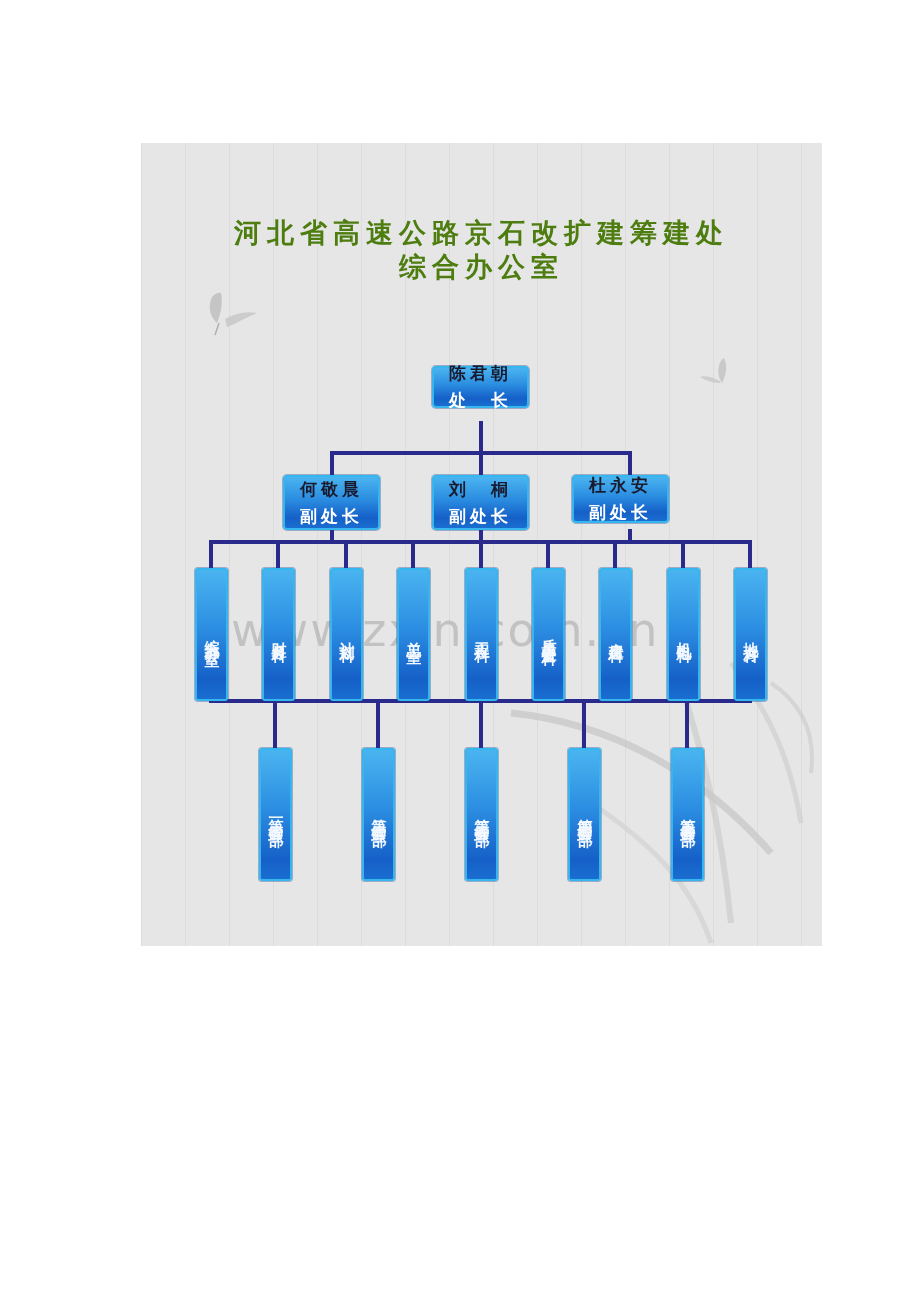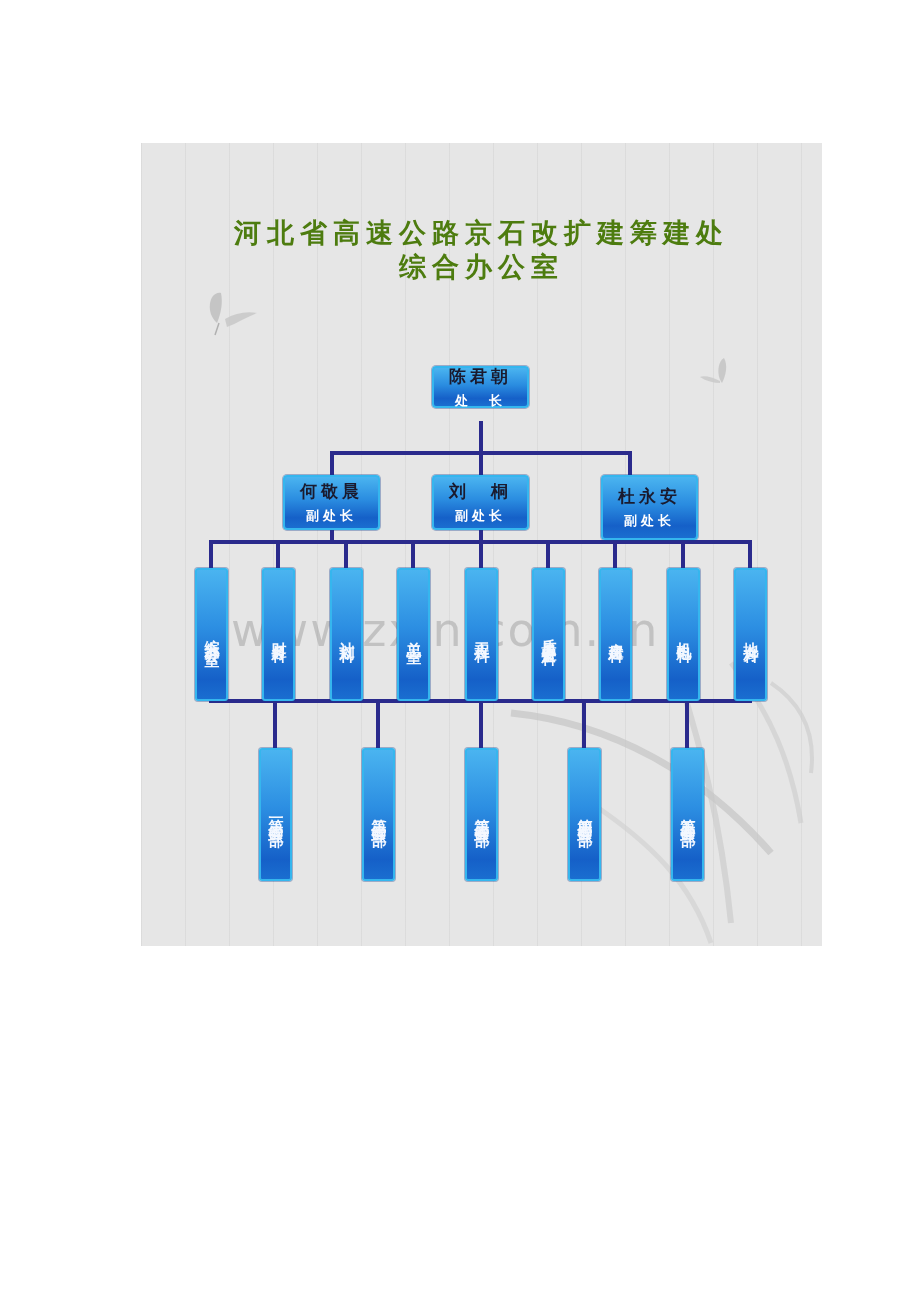--- a/index.html
+++ b/index.html
@@ -12,21 +12,21 @@
   .title.l1 { top:72px; font-size:27px; }
   .title.l2 { top:106px; font-size:27px; }
   .watermark { position:absolute; left:90px; top:460px; font-family:"DejaVu Sans", sans-serif; font-size:46px; color:rgba(150,150,150,0.45); letter-spacing:2px; }
   .deco { position:absolute; }
   .line { position:absolute; background:#2a2a8c; }
   .box { position:absolute; box-sizing:border-box; border:2px solid #35b6ee; border-radius:4px;
     background: linear-gradient(180deg, #4ab4f0 0%, #2a8ce0 45%, #1560c8 80%, #1a6ed0 100%);
     box-shadow: 0 0 0 1px rgba(20,60,140,0.35);
     display:flex; flex-direction:column; align-items:center; justify-content:center; }
   .box .name { color:#1a1a2e; font-weight:bold; font-size:17px; letter-spacing:4px; font-family:"DejaVu Sans", sans-serif; }
-  .box .role { color:#ffffff; font-weight:bold; font-size:13px; letter-spacing:4px; margin-top:4px; font-family:"DejaVu Sans", sans-serif; }
+  .box .role { color:#ffffff; font-weight:bold; font-size:17px; letter-spacing:4px; margin-top:4px; font-family:"DejaVu Sans", sans-serif; }
   .vbox { position:absolute; box-sizing:border-box; width:33px; border:2px solid #35b6ee; border-radius:3px;
     background: linear-gradient(180deg, #4ab4f0 0%, #2c8ee2 45%, #1560c8 85%, #1a6ed0 100%);
     box-shadow: 0 0 0 1px rgba(20,60,140,0.35);
     display:flex; align-items:center; justify-content:center; }
   .vbox span { color:#f4f8ff; font-size:15px; font-weight:bold; writing-mode:vertical-rl; text-orientation:upright; letter-spacing:3px; font-family:"DejaVu Serif", serif; }
 </style>
 </head>
 <body>
 
 <div class="panel">
@@ -96,21 +96,21 @@
   </div>
 
   <div class="box" style="left:142px;top:332px;width:97px;height:55px">
     <div class="name">何敬晨</div>
     <div class="role">副处长</div>
   </div>
   <div class="box" style="left:291px;top:332px;width:97px;height:55px">
     <div class="name">刘　桐</div>
     <div class="role">副处长</div>
   </div>
-  <div class="box" style="left:460px;top:332px;width:97px;height:65px">
+  <div class="box" style="left:431px;top:332px;width:97px;height:48px">
     <div class="name">杜永安</div>
     <div class="role">副处长</div>
   </div>
 
   <div class="vbox" style="left:54px;top:425px;height:133px">
       <span>综合办公室</span>
     </div>
   <div class="vbox" style="left:121px;top:425px;height:133px">
       <span>财务科</span>
     </div>

